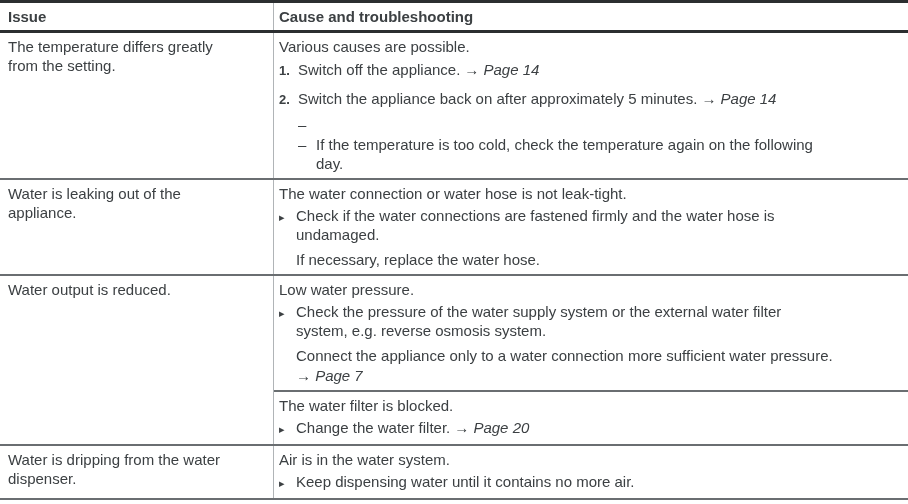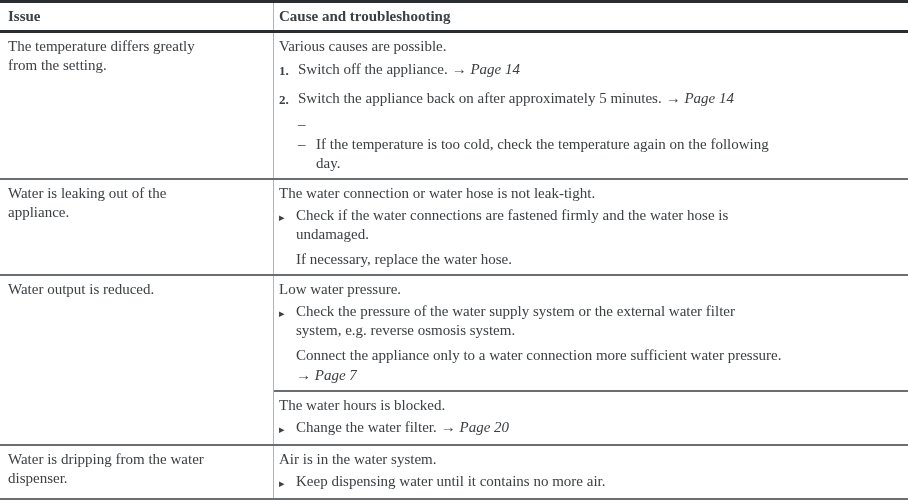--- a/index.html
+++ b/index.html
@@ -2,21 +2,21 @@
 <html><head>
 <meta charset="utf-8">
 <style>
   html,body{margin:0;padding:0;}
   body{
     width:908px;height:504px;overflow:hidden;background:#ffffff;
     font-family:"Liberation Sans", sans-serif;
     color:#3c4043;font-size:15px;line-height:19px;
   }
   .doc{width:908px;border-top:3px solid #2b2e30;box-sizing:border-box;}
-  .row{display:grid;grid-template-columns:273px 635px;border-bottom:2px solid #6a6e71;font-family:Liberation Serif, serif;}
+  .row{display:grid;grid-template-columns:273px 635px;border-bottom:2px solid #6a6e71;}
   .header-row{border-bottom:3px solid #2b2e30;}
   .cell{box-sizing:border-box;}
   .issue-cell{padding:4px 10px 5px 8px;white-space:pre-line;}
   .cause-col{border-left:1px solid #b0b4b7;}
   .header-cell{font-weight:bold;padding-top:4px;padding-bottom:4px;}
   .cause-col.header-cell{padding-left:5px;}
   .cause-block{padding:4px 18px 5px 5px;}
   .cause-block + .cause-block{border-top:2px solid #6a6e71;}
   .cause-line{margin:0;white-space:pre-line;}
   .step{display:flex;margin-top:4px;}
@@ -96,21 +96,21 @@
       <div class="cause-block">
         <p class="cause-line">Low water pressure.</p>
         <div class="bullet-item">
           <span class="bullet-marker">▸</span>
           <span class="bullet-text">Check the pressure of the water supply system or the external water filter
 system, e.g. reverse osmosis system.</span>
         </div>
         <div class="note"><span>Connect the appliance only to a water connection more sufficient water pressure.</span><span class="page-ref block">→ Page 7</span></div>
       </div>
       <div class="cause-block">
-        <p class="cause-line">The water hours is blocked.</p>
+        <p class="cause-line">The water filter is blocked.</p>
         <div class="bullet-item">
           <span class="bullet-marker">▸</span>
           <span class="bullet-text"><span>Change the water filter.</span><span class="page-ref inline">→ Page 20</span></span>
         </div>
       </div>
     </div>
   </div>
 
   <div class="row">
     <div class="cell issue-cell">Water is dripping from the water

